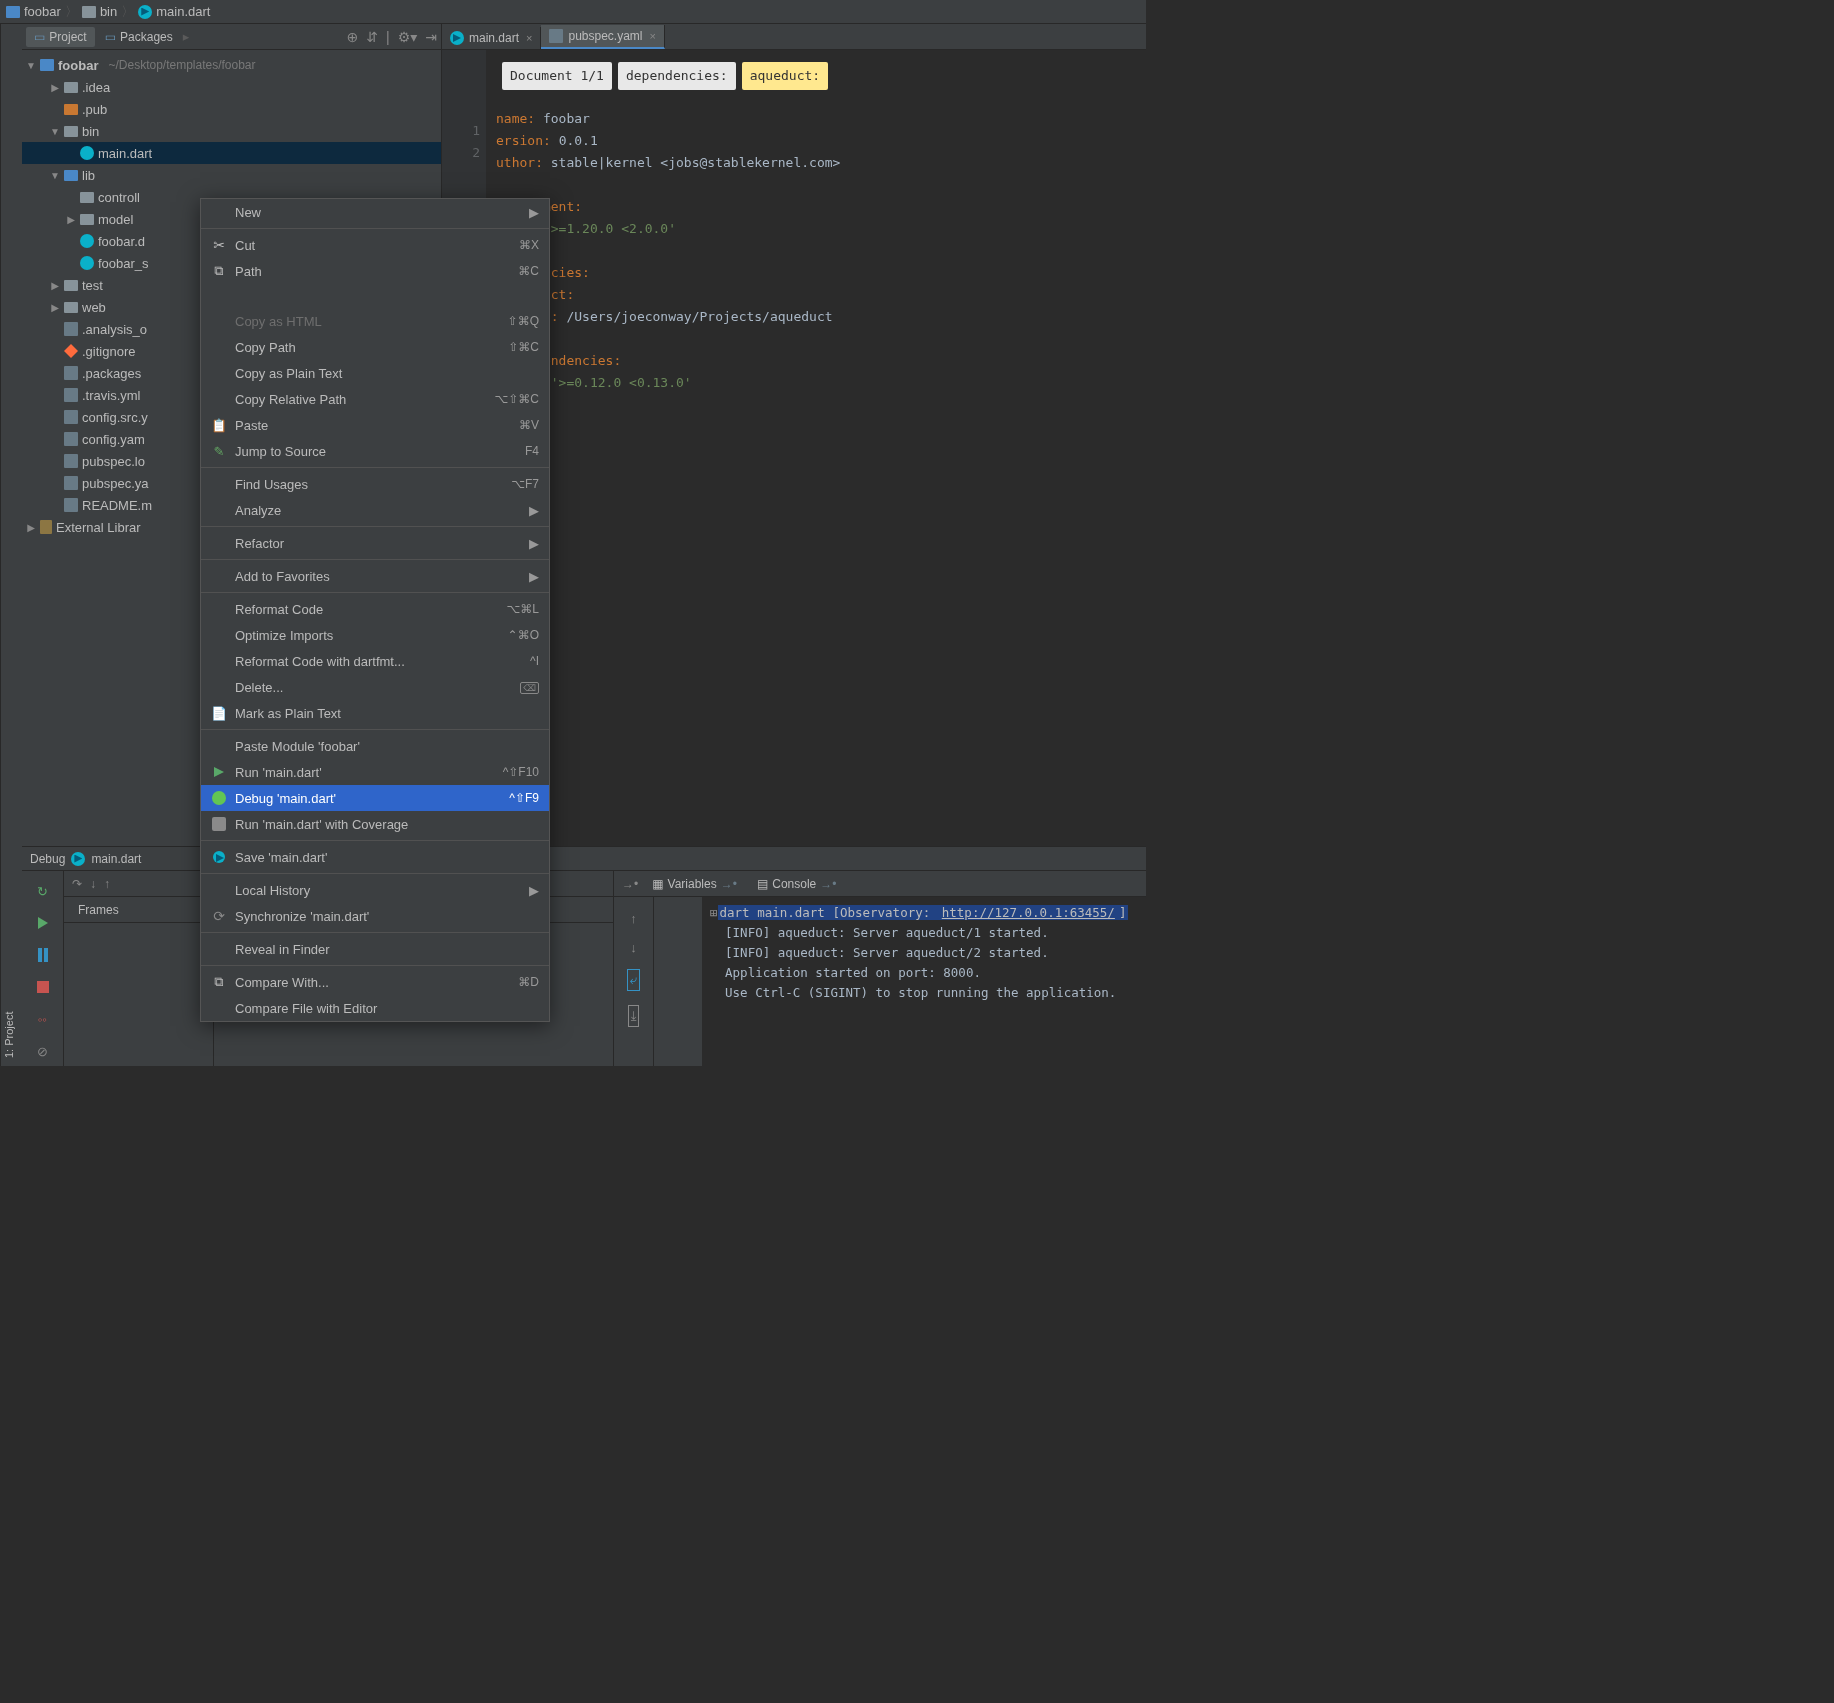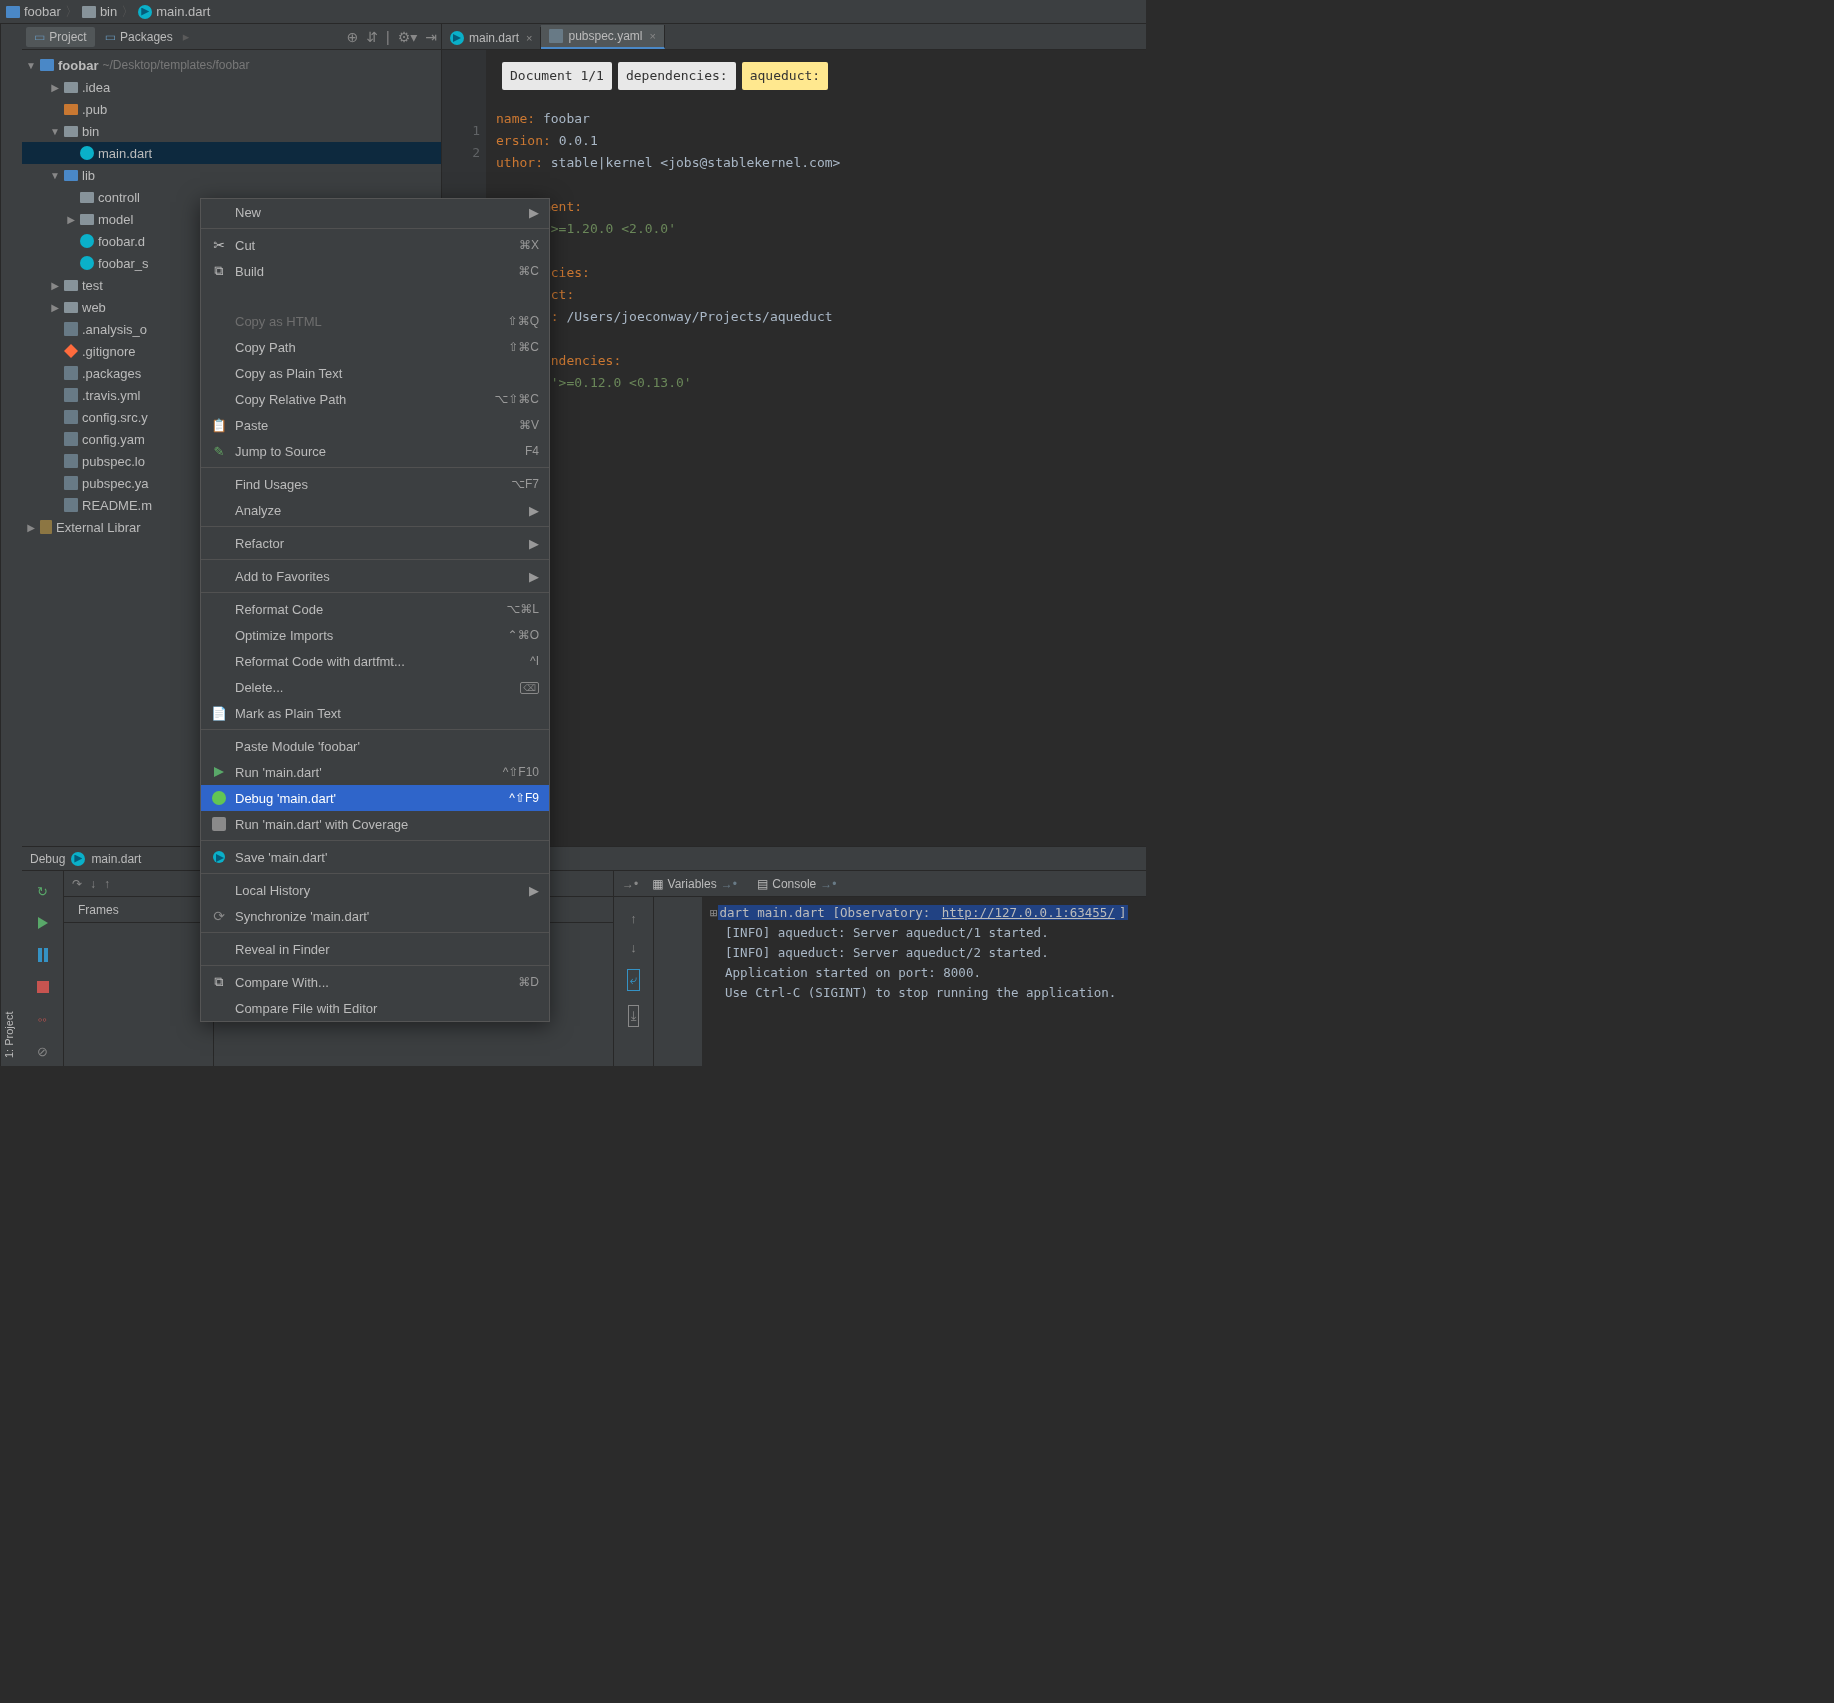--- a/index.html
+++ b/index.html
@@ -86,21 +86,21 @@
 .arrow { width: 10px; color: #888; font-size: 10px; display:inline-block; text-align:center; }
 .ti { width:14px; height:14px; display:inline-block; }
 .ti.folder { background:#87939a; border-radius:1px; height:11px; margin-top:1px;}
 .ti.folder.orange { background:#c97832; }
 .ti.folder.blue { background:#4a88c7; }
 .ti.dart { background:#0ab0c9; border-radius:50%; }
 .ti.file { background:#687a86; border-radius:1px; }
 .ti.git { background:#ff6b3d; border-radius:2px; clip-path: polygon(50% 0, 100% 50%, 50% 100%, 0 50%); }
 .ti.lib { background:#8c7643; border-radius:1px; width:12px; height:14px; }
 .tree-label { color:#bbb; }
-.tree-path { color:#787878; margin-left:0; font-size:12px; }
+.tree-path { color:#787878; margin-left:6px; font-size:12px; }
 
 .editor-area {
   flex: 1;
   display: flex;
   flex-direction: column;
   background: #2b2b2b;
 }
 .editor-tabs {
   height: 26px;
   background: #3c3f41;
@@ -472,21 +472,21 @@
       <span class="ctx-sub">▶</span>
     </div>
   <div class="ctx-sep"></div>
   <div class="ctx-item">
       <span class="ctx-icon scissors">✂</span>
       <span>Cut</span>
       <span class="ctx-short">⌘X</span>
     </div>
   <div class="ctx-item">
       <span class="ctx-icon clip">⧉</span>
-      <span>Build</span>
+      <span>Path</span>
       <span class="ctx-short">⌘C</span>
     </div>
   <div class="ctx-item disabled">
       <span class="ctx-icon"></span>
       <span>Copy as HTML</span>
       <span class="ctx-short">⇧⌘Q</span>
     </div>
   <div class="ctx-item">
       <span class="ctx-icon"></span>
       <span>Copy Path</span>

